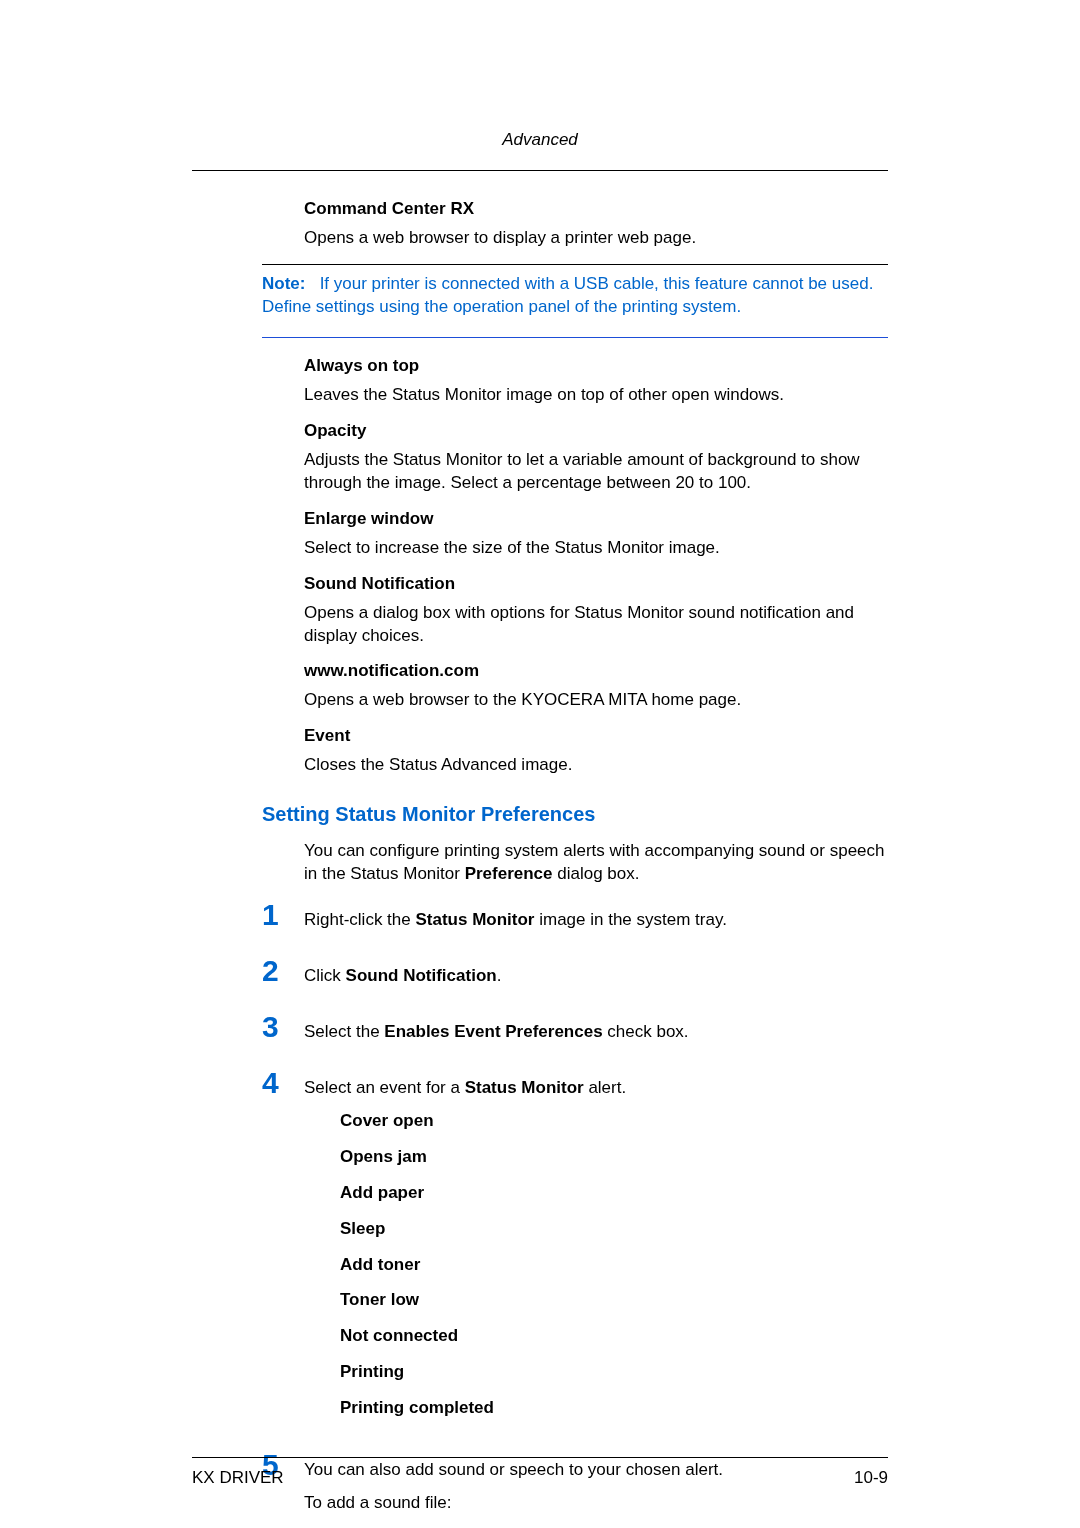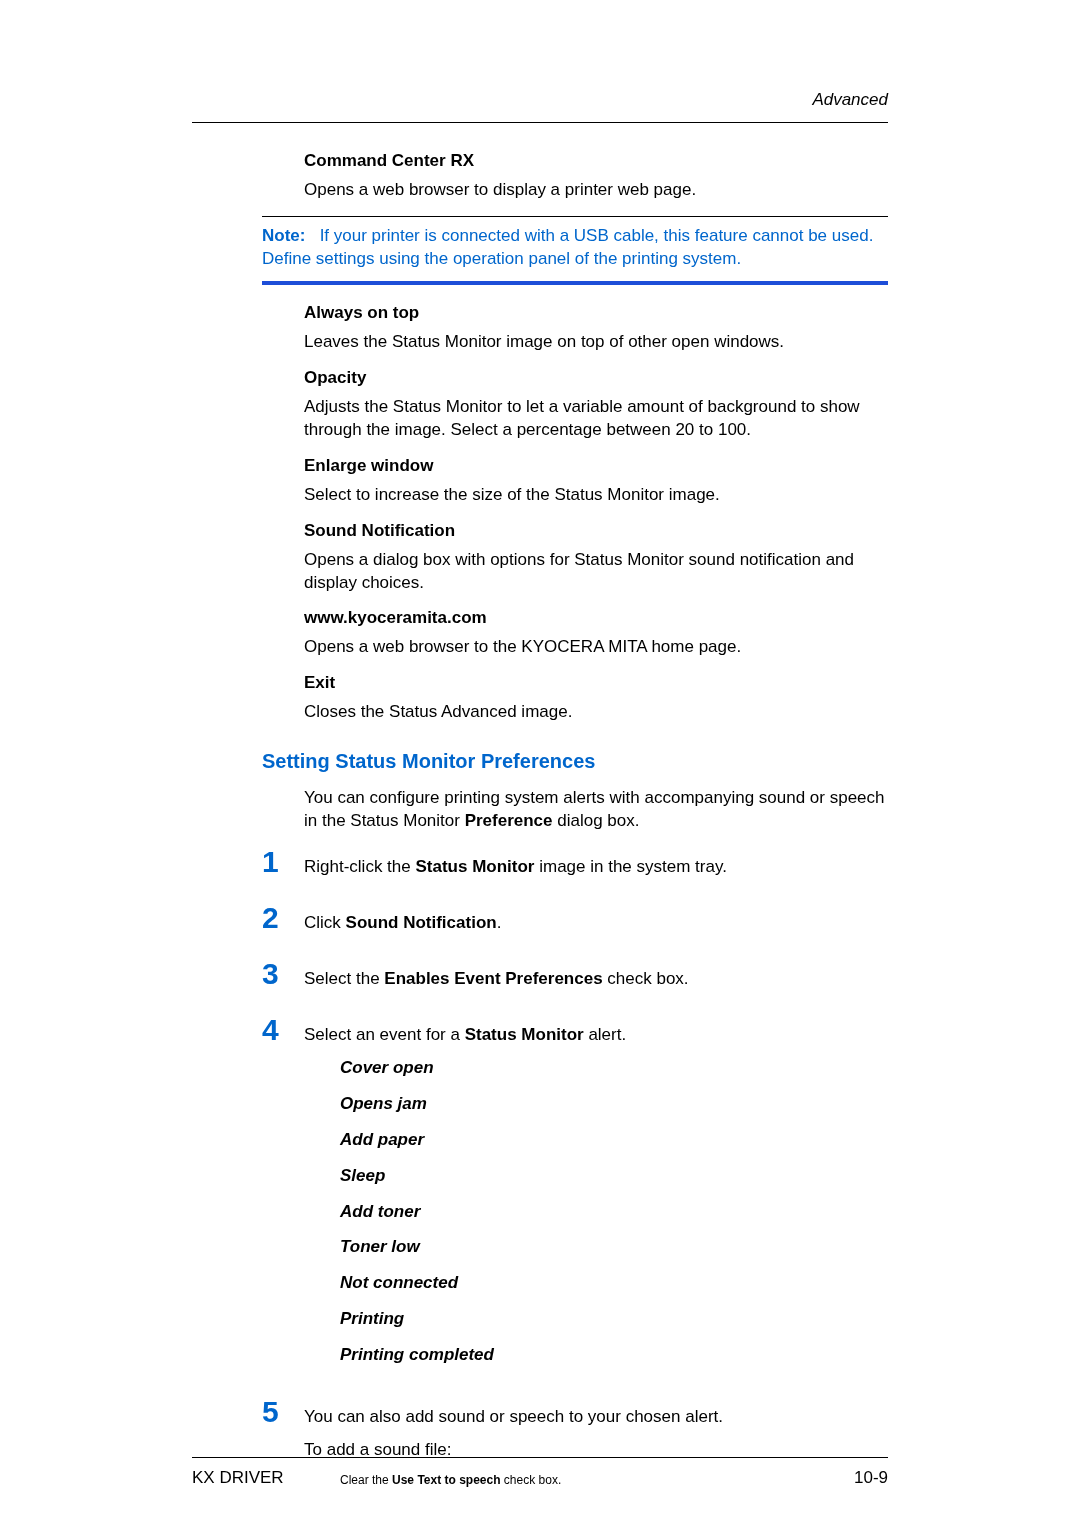--- a/index.html
+++ b/index.html
@@ -12,45 +12,46 @@
     background: #ffffff;
     width: 1080px;
     height: 1528px;
     position: relative;
     color: #000000;
   }
   .page {
     padding: 90px 192px 0 192px;
   }
   .header-section {
-    text-align: right;
+    text-align: center;
     font-style: italic;
     font-size: 17px;
     color: #000000;
-    padding-bottom: 12px;
+    padding-bottom: 20px;
     border-bottom: 1.5px solid #000000;
     margin-bottom: 28px;
+    margin-top: 40px;
   }
   .content-block {
     margin-left: 112px;
   }
   .bold-item {
     font-weight: bold;
     font-size: 17px;
     margin-bottom: 8px;
   }
   .para {
     font-size: 17px;
     line-height: 1.35;
     margin-bottom: 14px;
   }
   .note-box {
     border-top: 1px solid #000000;
-    border-bottom: 4px solid #1d4ed8;
-    padding: 8px 0 10px 0;
+    border-bottom: 1px solid #1d4ed8;
+    padding: 8px 0 18px 0;
     margin-top: 1px;
     margin-bottom: 18px;
     margin-left: -42px;
   }
   .note-text {
     color: #0066cc;
     font-size: 17px;
     line-height: 1.35;
   }
   .note-label {
@@ -81,21 +82,20 @@
   }
   .step-body {
     font-size: 17px;
     line-height: 1.4;
     padding-top: 8px;
     flex: 1;
   }
   .event-list {
     margin-left: 36px;
     margin-top: 10px;
-    font-style: italic;
   }
   .event-item {
     font-weight: bold;
     font-size: 17px;
     margin-bottom: 12px;
   }
   .sub-indent {
     margin-left: 36px;
     margin-top: 10px;
     font-size: 12px;
@@ -136,24 +136,24 @@
 
     <div class="bold-item">Opacity</div>
     <div class="para">Adjusts the Status Monitor to let a variable amount of background to show through the image. Select a percentage between 20 to 100.</div>
 
     <div class="bold-item">Enlarge window</div>
     <div class="para">Select to increase the size of the Status Monitor image.</div>
 
     <div class="bold-item">Sound Notification</div>
     <div class="para">Opens a dialog box with options for Status Monitor sound notification and display choices.</div>
 
-    <div class="bold-item">www.kyoceramita.com</div>
+    <div class="bold-item">www.notification.com</div>
     <div class="para">Opens a web browser to the KYOCERA MITA home page.</div>
 
-    <div class="bold-item">Exit</div>
+    <div class="bold-item">Event</div>
     <div class="para">Closes the Status Advanced image.</div>
 
     <div class="section-heading">Setting Status Monitor Preferences</div>
 
     <div class="para">
       <span>You can configure printing system alerts with accompanying sound or speech in the Status Monitor </span><b>Preference</b><span> dialog box.</span>
     </div>
 
     <div class="step-row">
       <div class="step-num">1</div>

